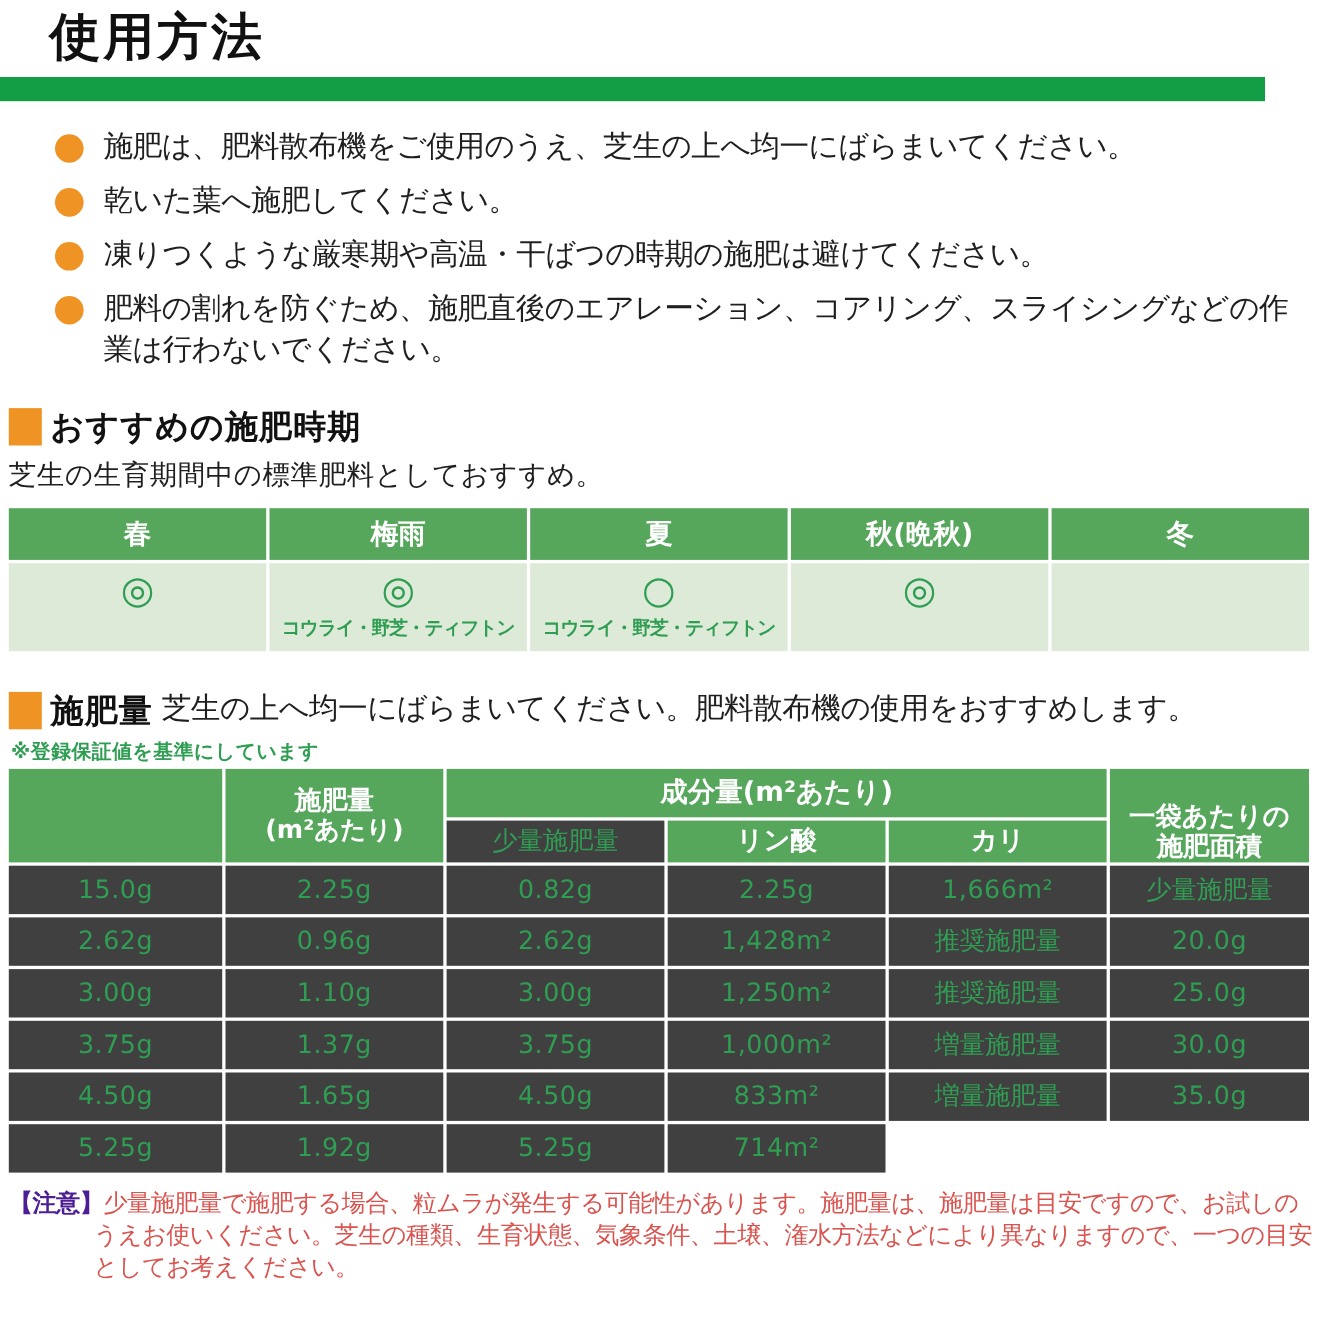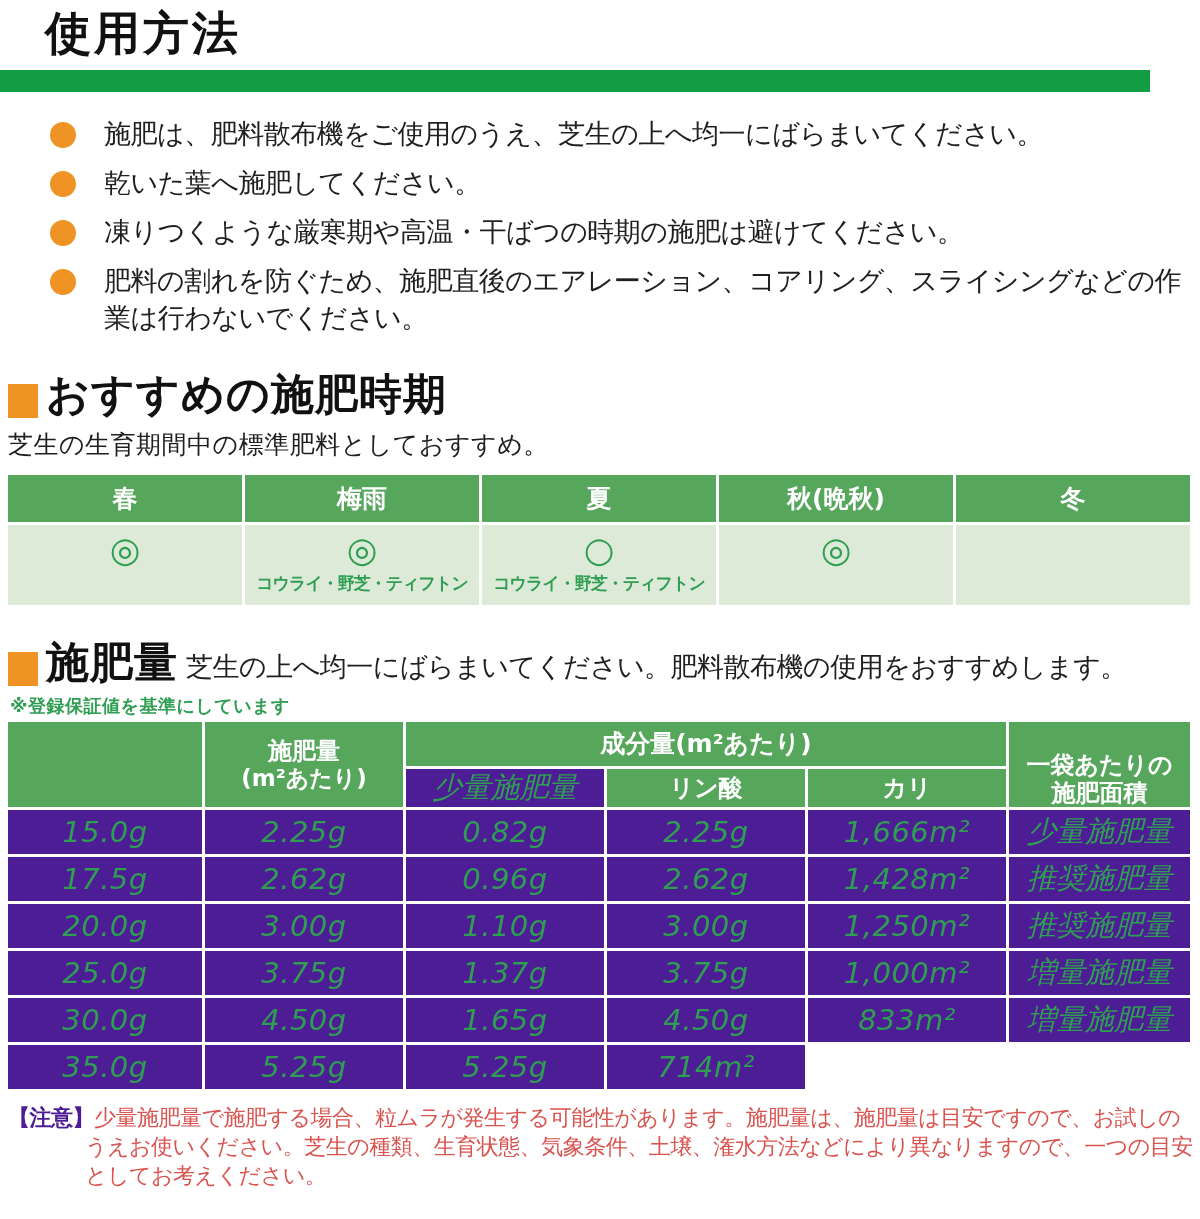--- a/index.html
+++ b/index.html
@@ -9,26 +9,26 @@
   .page { width:1200px; height:1219px; position:relative; }
 
   
   .title { margin:4px 0 0 45px; font-size:46px; font-weight:bold; letter-spacing:3px; color:#111; line-height:1.3; }
   .title-bar { width:1150px; height:22px; background:#129c43; margin-top:6px; }
 
   
   .notes { margin:24px 0 0 50px; }
   .note-item { display:flex; margin-bottom:12px; }
   .note-dot { flex:none; width:26px; height:26px; border-radius:50%; background:#ef9325; margin-top:6px; }
-  .note-text { margin-left:28px; font-size:27px; line-height:1.37; width:1090px; letter-spacing:-0.5px; }
+  .note-text { margin-left:18px; font-size:27px; line-height:1.37; width:1090px; letter-spacing:-0.5px; }
 
   
   .section-head { display:flex; align-items:flex-end; margin:34px 0 0 8px; }
   .orange-square { flex:none; width:30px; height:34px; background:#ef9325; }
-  .section-title { margin-left:8px; font-size:43px; font-weight:bold; color:#111; line-height:1.1; letter-spacing:1px; }
+  .section-title { margin-left:8px; font-size:30px; font-weight:bold; color:#111; line-height:1.1; letter-spacing:1px; }
   .section-desc-inline { margin-left:8px; font-size:27px; letter-spacing:-0.5px; padding-bottom:1px; }
   .section-sub { margin:10px 0 0 8px; font-size:25px; letter-spacing:0.5px; }
 
   
   .season-table { margin:14px 0 0 8px; width:1182px; display:grid;
     grid-template-columns:repeat(5,1fr); gap:3px; background:#fff; }
   .season-th { background:#56a65c; color:#fff; font-weight:bold; font-size:25px;
     height:47px; display:flex; align-items:center; justify-content:center; }
   .season-td { background:#dcead7; height:80px; display:flex; flex-direction:column;
     align-items:center; padding-top:5px; }
@@ -46,22 +46,22 @@
     flex-direction:column; align-items:center; justify-content:center;
     font-size:24px; line-height:1.15; letter-spacing:0; }
   .at-h .small-line { font-size:23px; }
   .h-corner   { grid-column:1; grid-row:1/3; }
   .h-amount   { grid-column:2; grid-row:1/3; }
   .h-group    { grid-column:3/6; grid-row:1; font-size:25px; }
   .h-sub-n    { grid-column:3; grid-row:2; }
   .h-sub-p    { grid-column:4; grid-row:2; }
   .h-sub-k    { grid-column:5; grid-row:2; }
   .h-area     { grid-column:6; grid-row:1/3;justify-content:flex-end; }
-  .at-d { background:#4c1d95; color:#2f9e53; font-size:29px; display:flex;
-    align-items:center; justify-content:center; letter-spacing:0.5px;font-style:italic; }
+  .at-d { background:#404040; color:#2f9e53; font-size:23px; display:flex;
+    align-items:center; justify-content:center; letter-spacing:0.5px; }
   .at-label { font-weight:500; letter-spacing:0; }
 
   
   .caution { margin:14px 0 0 8px; width:1186px; font-size:22px; line-height:1.32;
     color:#d9534f; padding-left:77px; text-indent:-77px; letter-spacing:-0.5px; }
   .caution-label { font-weight:bold; color:#4c1d95; }
 </style>
 </head>
 <body>
 
@@ -147,21 +147,20 @@
     </div>
 
     <div class="at-d at-label">少量施肥量</div>
     <div class="at-d">15.0g</div>
     <div class="at-d">2.25g</div>
     <div class="at-d">0.82g</div>
     <div class="at-d">2.25g</div>
     <div class="at-d">1,666m²</div>
 
     <div class="at-d at-label">少量施肥量</div>
-    <div class="at-d">17.5g</div>
     <div class="at-d">2.62g</div>
     <div class="at-d">0.96g</div>
     <div class="at-d">2.62g</div>
     <div class="at-d">1,428m²</div>
 
     <div class="at-d at-label">推奨施肥量</div>
     <div class="at-d">20.0g</div>
     <div class="at-d">3.00g</div>
     <div class="at-d">1.10g</div>
     <div class="at-d">3.00g</div>
@@ -177,19 +176,20 @@
     <div class="at-d at-label">増量施肥量</div>
     <div class="at-d">30.0g</div>
     <div class="at-d">4.50g</div>
     <div class="at-d">1.65g</div>
     <div class="at-d">4.50g</div>
     <div class="at-d">833m²</div>
 
     <div class="at-d at-label">増量施肥量</div>
     <div class="at-d">35.0g</div>
     <div class="at-d">5.25g</div>
+    <div class="at-d">1.92g</div>
     <div class="at-d">5.25g</div>
     <div class="at-d">714m²</div>
   </div>
 
   <p class="caution"><span class="caution-label">【注意】</span><span>少量施肥量で施肥する場合、粒ムラが発生する可能性があります。施肥量は、施肥量は目安ですので、お試しのうえお使いください。芝生の種類、生育状態、気象条件、土壌、潅水方法などにより異なりますので、一つの目安としてお考えください。</span></p>
 
 </div>
 
 </body></html>

